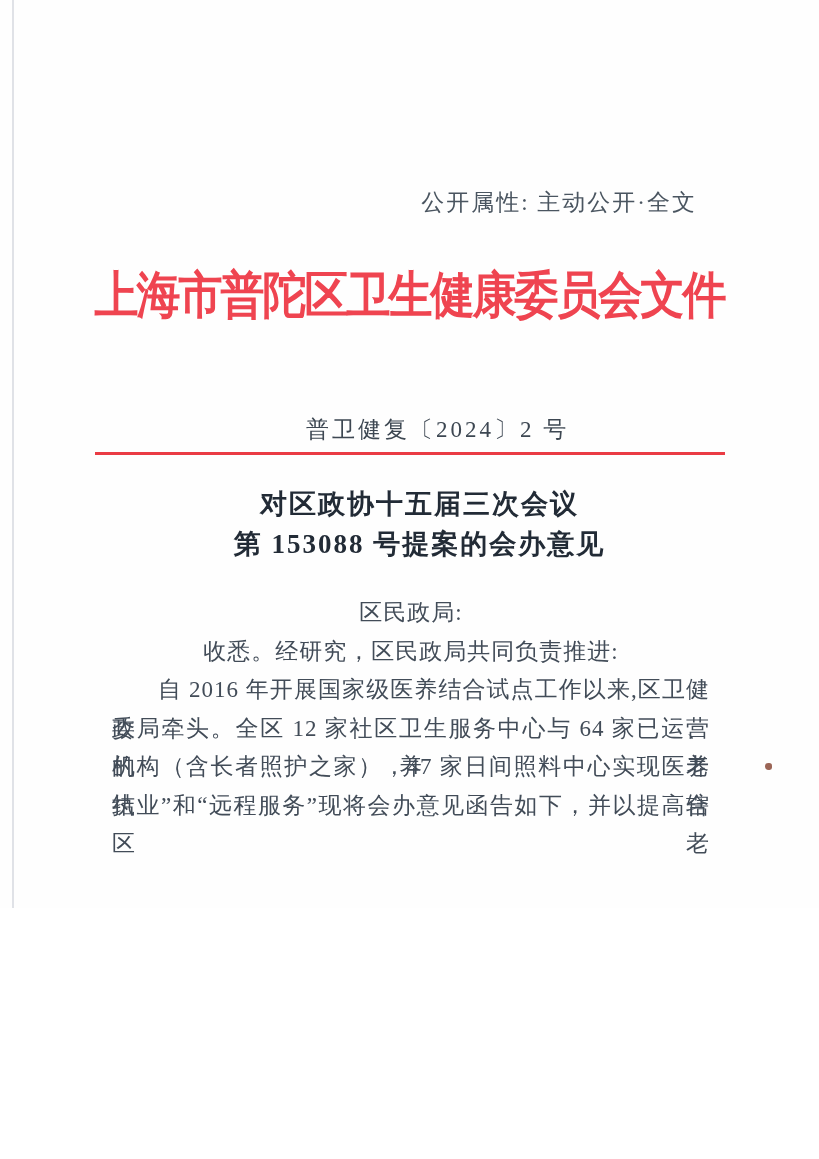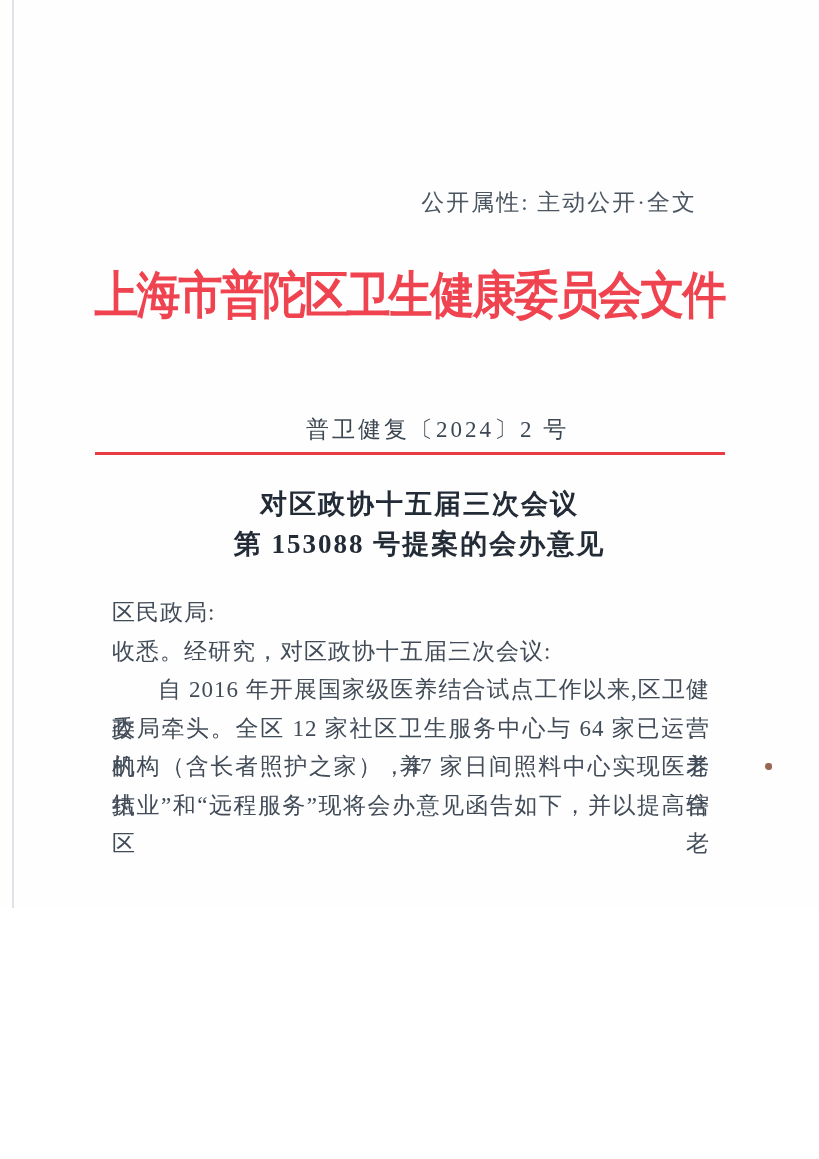--- a/index.html
+++ b/index.html
@@ -91,20 +91,21 @@
     left: 112px;
     width: 598px;
     font-size: 23px;
     color: var(--body-text, #424c58);
     letter-spacing: 1px;
   }
   .body-line {
     height: 38.5px;
     line-height: 38.5px;
     white-space: nowrap;
+    text-align: center;
   }
   .body-line.justify {
     white-space: normal;
     text-align: justify;
     text-align-last: justify;
   }
   .body-line.indent { text-indent: 46px; }
   .footer-pagenum {
     position: absolute;
     top: 1029px;
@@ -134,21 +135,21 @@
 
   <div class="red-rule"></div>
 
   <div class="doc-title">
     <div class="title-line">对区政协十五届三次会议</div>
     <div class="title-line">第 153088 号提案的会办意见</div>
   </div>
 
   <div class="body-block">
     <div class="body-line">区民政局:</div>
-    <div class="body-line">收悉。经研究，对区政协十五届三次会议:</div>
+    <div class="body-line">收悉。经研究，区民政局共同负责推进:</div>
     <div class="body-line justify indent">自 2016 年开展国家级医养结合试点工作以来,区卫健委、</div>
     <div class="body-line justify">政局牵头。全区 12 家社区卫生服务中心与 64 家已运营的养老</div>
     <div class="body-line justify">机构（含长者照护之家），47 家日间照料中心实现医养结合</div>
     <div class="body-line justify">执业”和“远程服务”现将会办意见函告如下，并以提高辖区老</div>
   </div>
 
   <div class="footer-pagenum">
     <span class="dash-left">—</span><span class="page-num">1</span><span class="dash-right">—</span>
   </div>
 

